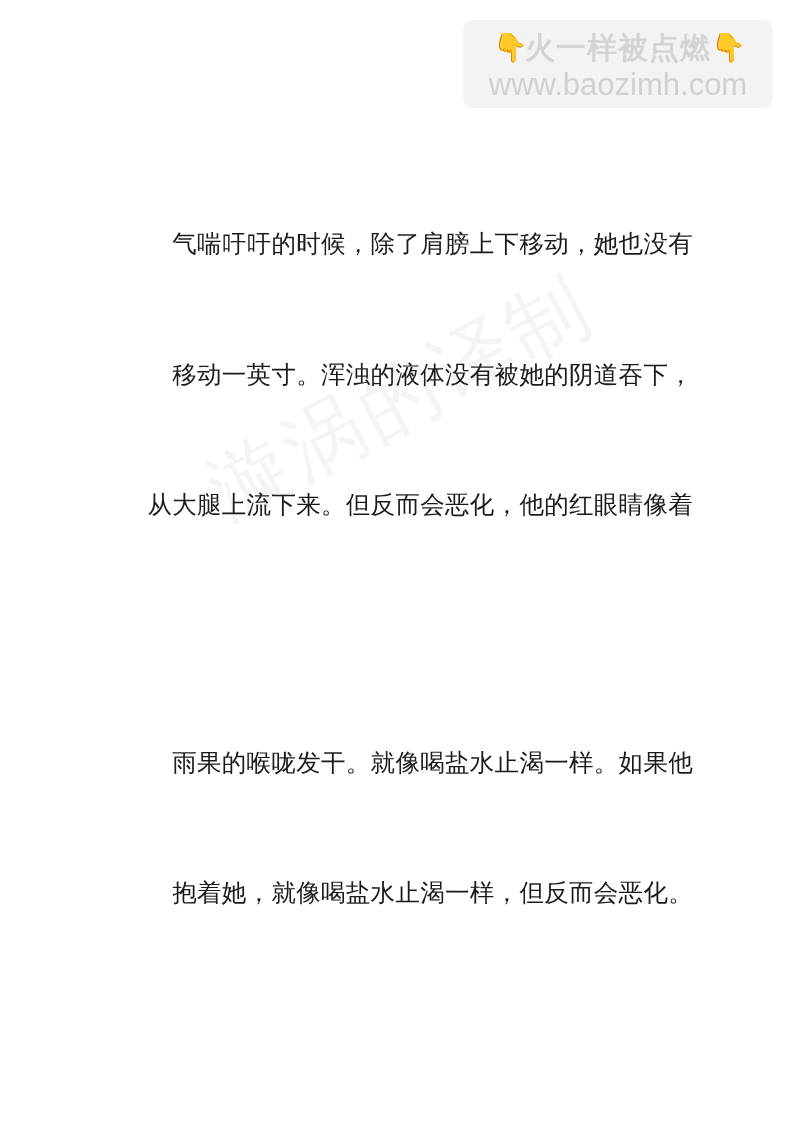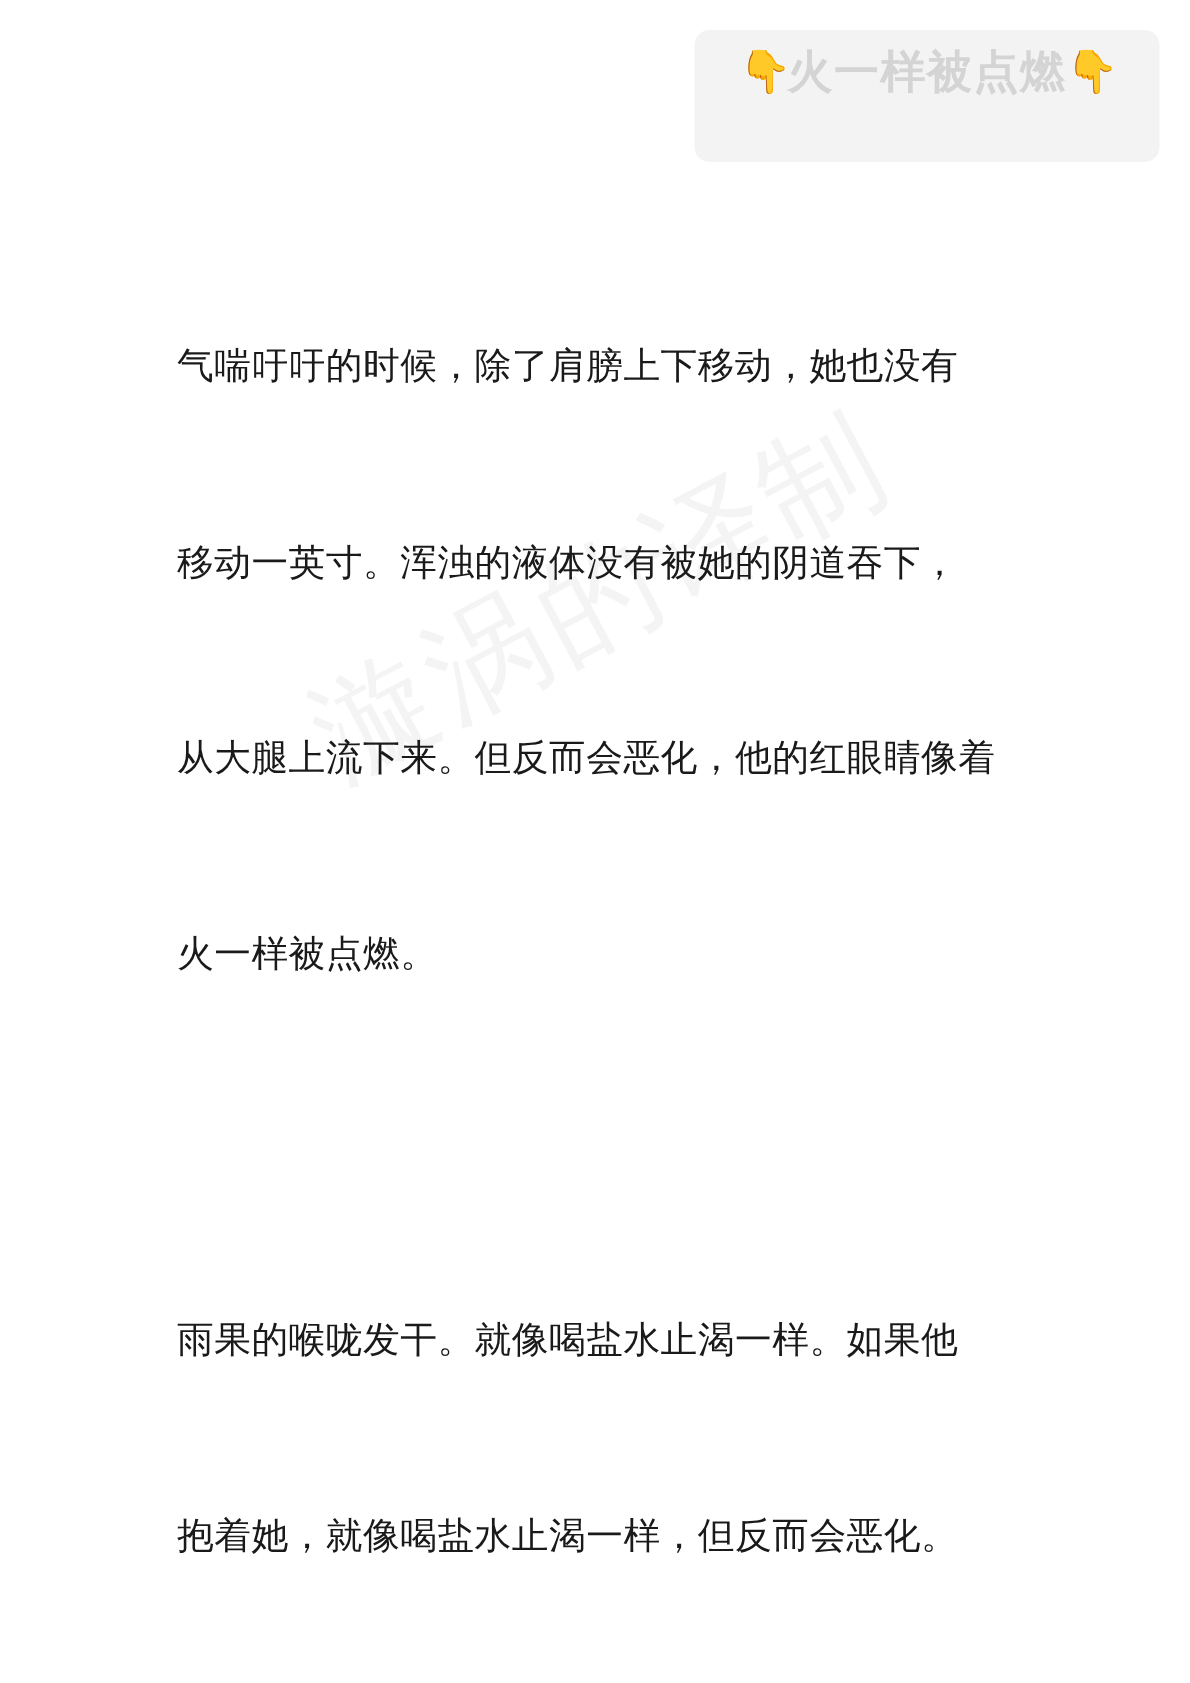--- a/index.html
+++ b/index.html
@@ -57,20 +57,21 @@
       top: 135px;
       width: 575px;
     }
     .para {
       margin: 0 0 40px 0;
       font-size: 24.5px;
       line-height: 43.5px;
       letter-spacing: 0.3px;
       word-break: break-all;
       white-space: pre-wrap;
+      text-align: right;
     }
     .para .line {
       display: block;
       white-space: nowrap;
     }
     .watermark {
       position: absolute;
       left: 190px;
       top: 450px;
       font-size: 80px;
@@ -84,30 +85,30 @@
   </style>
 </head>
 <body>
 
 <div class="banner">
   <div class="banner-line1">
     <span class="hand">👇</span>
     <span>火一样被点燃</span>
     <span class="hand">👇</span>
   </div>
+  <div class="banner-line2">www.baozimh.com</div>
 </div>
 
 <div class="watermark">漩涡的译制</div>
 
 <div class="content">
   <p class="para">
     <span class="line">气喘吁吁的时候，除了肩膀上下移动，她也没有</span>
     <span class="line">移动一英寸。浑浊的液体没有被她的阴道吞下，</span>
     <span class="line">从大腿上流下来。但反而会恶化，他的红眼睛像着</span>
-    <span class="line">火一样被点燃。</span>
   </p>
   <p class="para">
     <span class="line">雨果的喉咙发干。就像喝盐水止渴一样。如果他</span>
     <span class="line">抱着她，就像喝盐水止渴一样，但反而会恶化。</span>
     
   </p>
 
 </div>
 
 </body></html>

